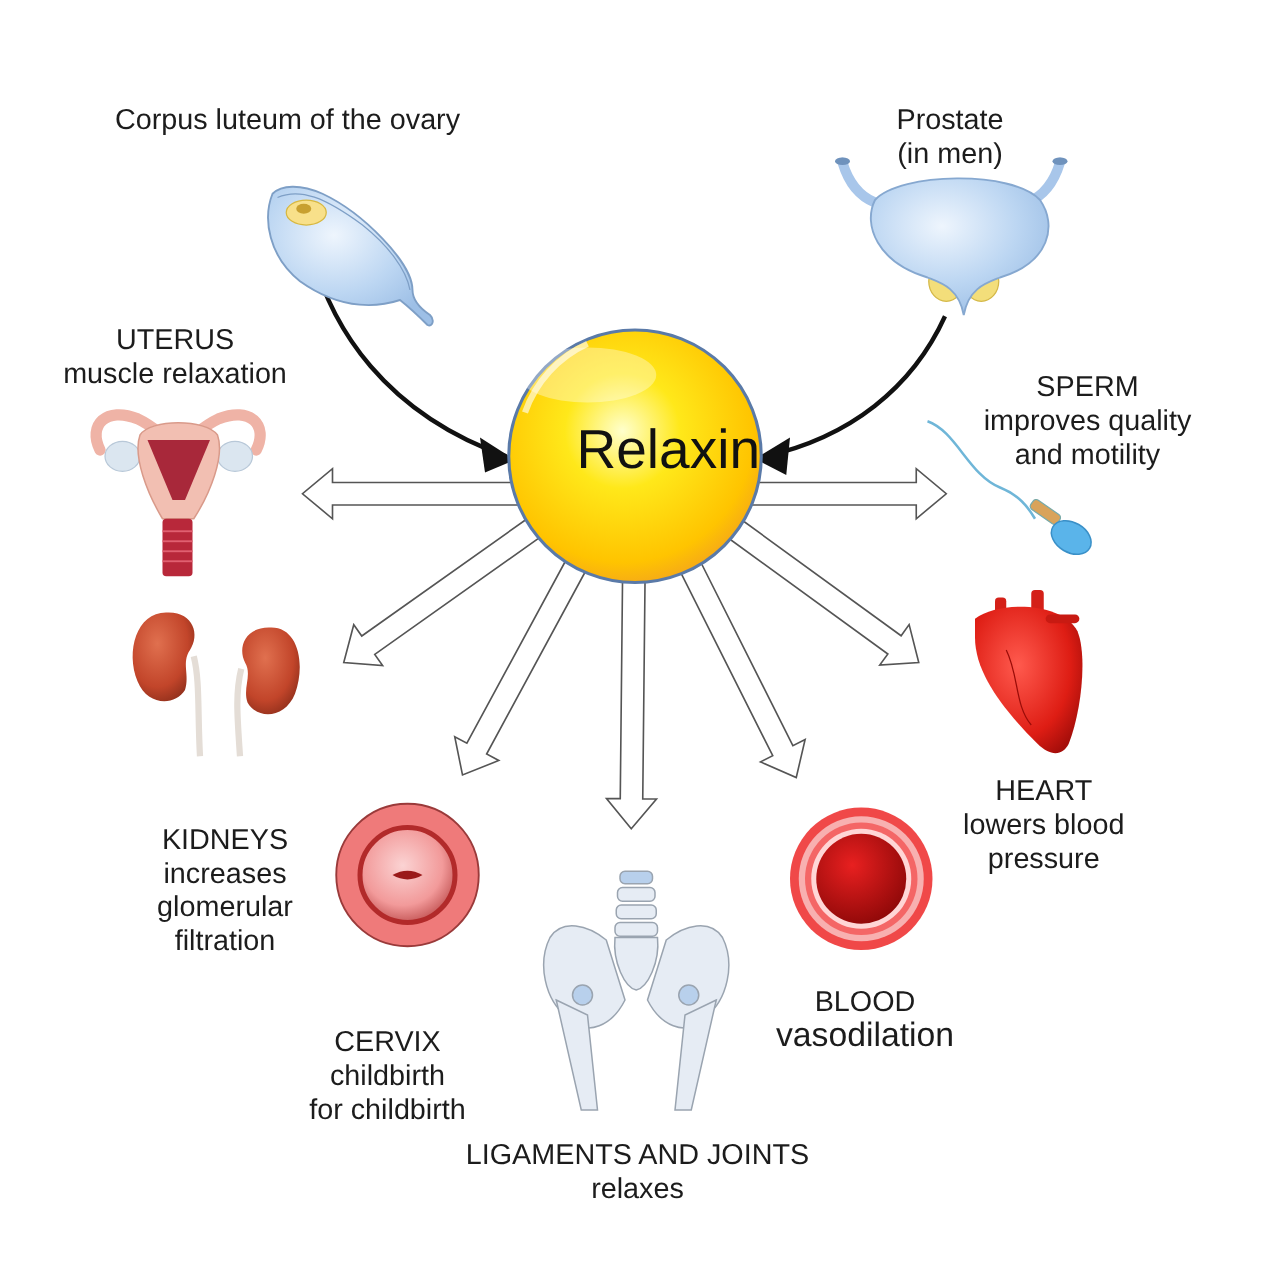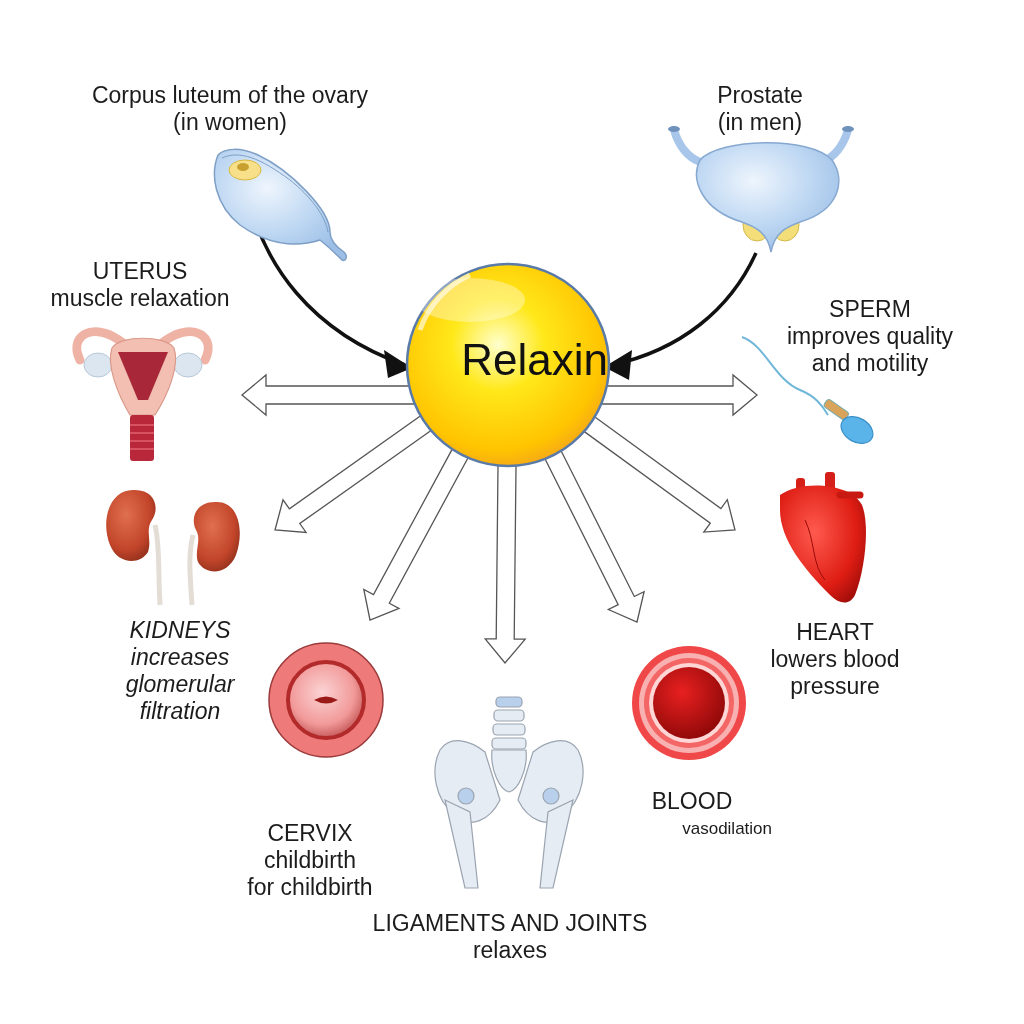--- a/index.html
+++ b/index.html
@@ -152,51 +152,50 @@
     <circle cx="551" cy="796" r="8" fill="#b8d0ec"></circle>
     <path d="M445,800 L470,812 L478,888 L465,888 Z"></path>
     <path d="M573,800 L548,812 L540,888 L553,888 Z"></path>
   </g>
 </svg>
 
 <div class="center-text">Relaxin</div>
 
 <div class="label" style="left:60px; top:82px; width:340px;">
   <div>Corpus luteum of the ovary</div>
-  <div>(in women)</div>
 </div>
 <div class="label" style="left:680px; top:82px; width:160px;">
   <div>Prostate</div>
   <div>(in men)</div>
 </div>
 <div class="label" style="left:30px; top:258px; width:220px;">
   <div>UTERUS</div>
   <div>muscle relaxation</div>
 </div>
 <div class="label" style="left:760px; top:296px; width:220px;">
   <div>SPERM</div>
   <div>improves quality</div>
   <div>and motility</div>
 </div>
-<div class="label" style="left:110px; top:617px; width:140px;font-style:italic;">
+<div class="label" style="left:110px; top:658px; width:140px;">
   <div>KIDNEYS</div>
   <div>increases</div>
   <div>glomerular</div>
   <div>filtration</div>
 </div>
 <div class="label" style="left:755px; top:619px; width:160px;">
   <div>HEART</div>
   <div>lowers blood</div>
   <div>pressure</div>
 </div>
 <div class="label" style="left:230px; top:784px; width:160px;margin-top:36px;">
   <div>CERVIX</div>
   <div>childbirth</div>
   <div>for childbirth</div>
 </div>
 <div class="label" style="left:612px; top:788px; width:160px;">
   <div>BLOOD</div>
-  <div style="font-size:17px;text-align:right;">vasodilation</div>
+  <div style="font-size:27px;">vasodilation</div>
 </div>
 <div class="label" style="left:330px; top:910px; width:360px;">
   <div>LIGAMENTS AND JOINTS</div>
   <div>relaxes</div>
 </div>
 
 </body></html>

